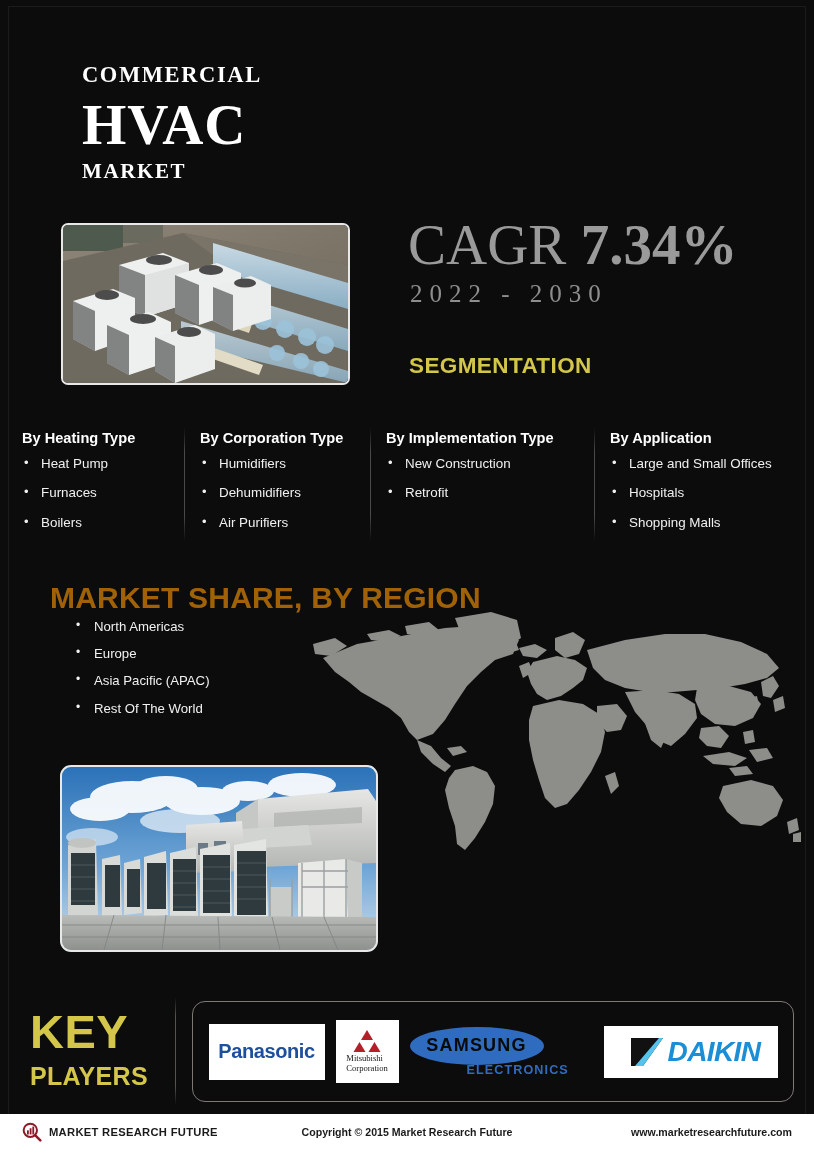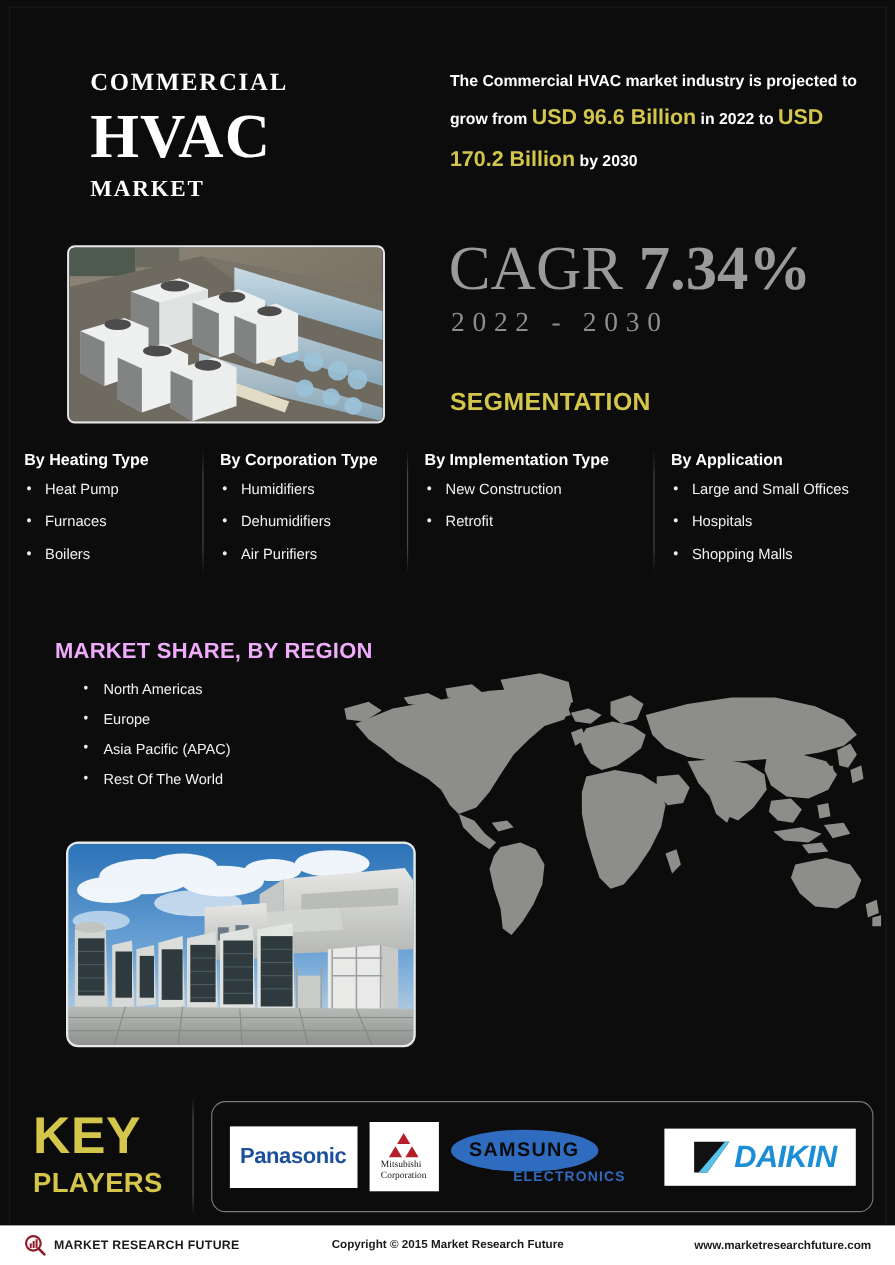--- a/index.html
+++ b/index.html
@@ -66,42 +66,42 @@
     position:absolute;left:61px;top:223px;width:285px;height:158px;
     border:2px solid #e8e8e8;border-radius:7px;overflow:hidden;background:#223;
   }
   .photo-bottom{
     position:absolute;left:60px;top:765px;width:314px;height:183px;
     border:2px solid #e8e8e8;border-radius:11px;overflow:hidden;background:#9cc;
   }
 
   
   .seg{
-    position:absolute;left:22px;top:411px;width:772px;height:115px;
+    position:absolute;left:22px;top:430px;width:772px;height:115px;
     display:grid;grid-template-columns:162px 186px 224px 200px;
   }
   .seg-col{position:relative;padding-right:14px;}
   .seg-col+.seg-col{padding-left:16px;}
   .seg-col+.seg-col:before{
     content:"";position:absolute;left:0;top:-3px;bottom:4px;width:1px;
     background:linear-gradient(to bottom,#0d0c0c,#4a4a4a 22%,#4a4a4a 78%,#0d0c0c);
   }
   .seg-h{color:#fff;font-size:14.6px;font-weight:bold;margin-bottom:11px;}
   .seg-li{
     color:#f0f0f0;font-size:13.4px;line-height:1;margin-bottom:16px;
     position:relative;padding-left:19px;
   }
   .seg-li:before{
     content:"\2022";position:absolute;left:2px;top:-1px;color:#f0f0f0;font-size:13px;
   }
 
   
   .msr-title{
     position:absolute;left:50px;top:581px;
-    color:#f0abfc;font-size:20px;font-weight:bold;letter-spacing:.2px;
+    color:#a16207;font-size:30px;font-weight:bold;letter-spacing:.2px;
   }
   .msr-list{position:absolute;left:74px;top:620px;}
   .msr-li{
     color:#f1f1f1;font-size:13.2px;line-height:1;margin-bottom:14px;
     position:relative;padding-left:20px;
   }
   .msr-li:before{
     content:"\2022";position:absolute;left:2px;top:-1px;color:#f1f1f1;font-size:12px;
   }
 
@@ -188,28 +188,20 @@
 
 <div class="page">
   <div class="inner-frame"></div>
 
   <div class="title-block">
     <div class="t-commercial">COMMERCIAL</div>
     <div class="t-hvac">HVAC</div>
     <div class="t-market">MARKET</div>
   </div>
 
-  <div class="blurb">
-    <span>The Commercial HVAC market industry is projected to</span>
-    <span>grow from</span>
-    <span class="big">USD 96.6 Billion</span>
-    <span>in 2022 to</span>
-    <span class="big">USD 170.2 Billion</span>
-    <span>by 2030</span>
-  </div>
 
   <div class="cagr">
     <span>CAGR</span>
     <span class="pct">7.34%</span>
   </div>
   <div class="cagr-years">2022 - 2030</div>
   <div class="segmentation">SEGMENTATION</div>
 
   <div class="photo-top">
     <svg viewBox="0 0 285 158" preserveAspectRatio="none" width="285" height="158">

